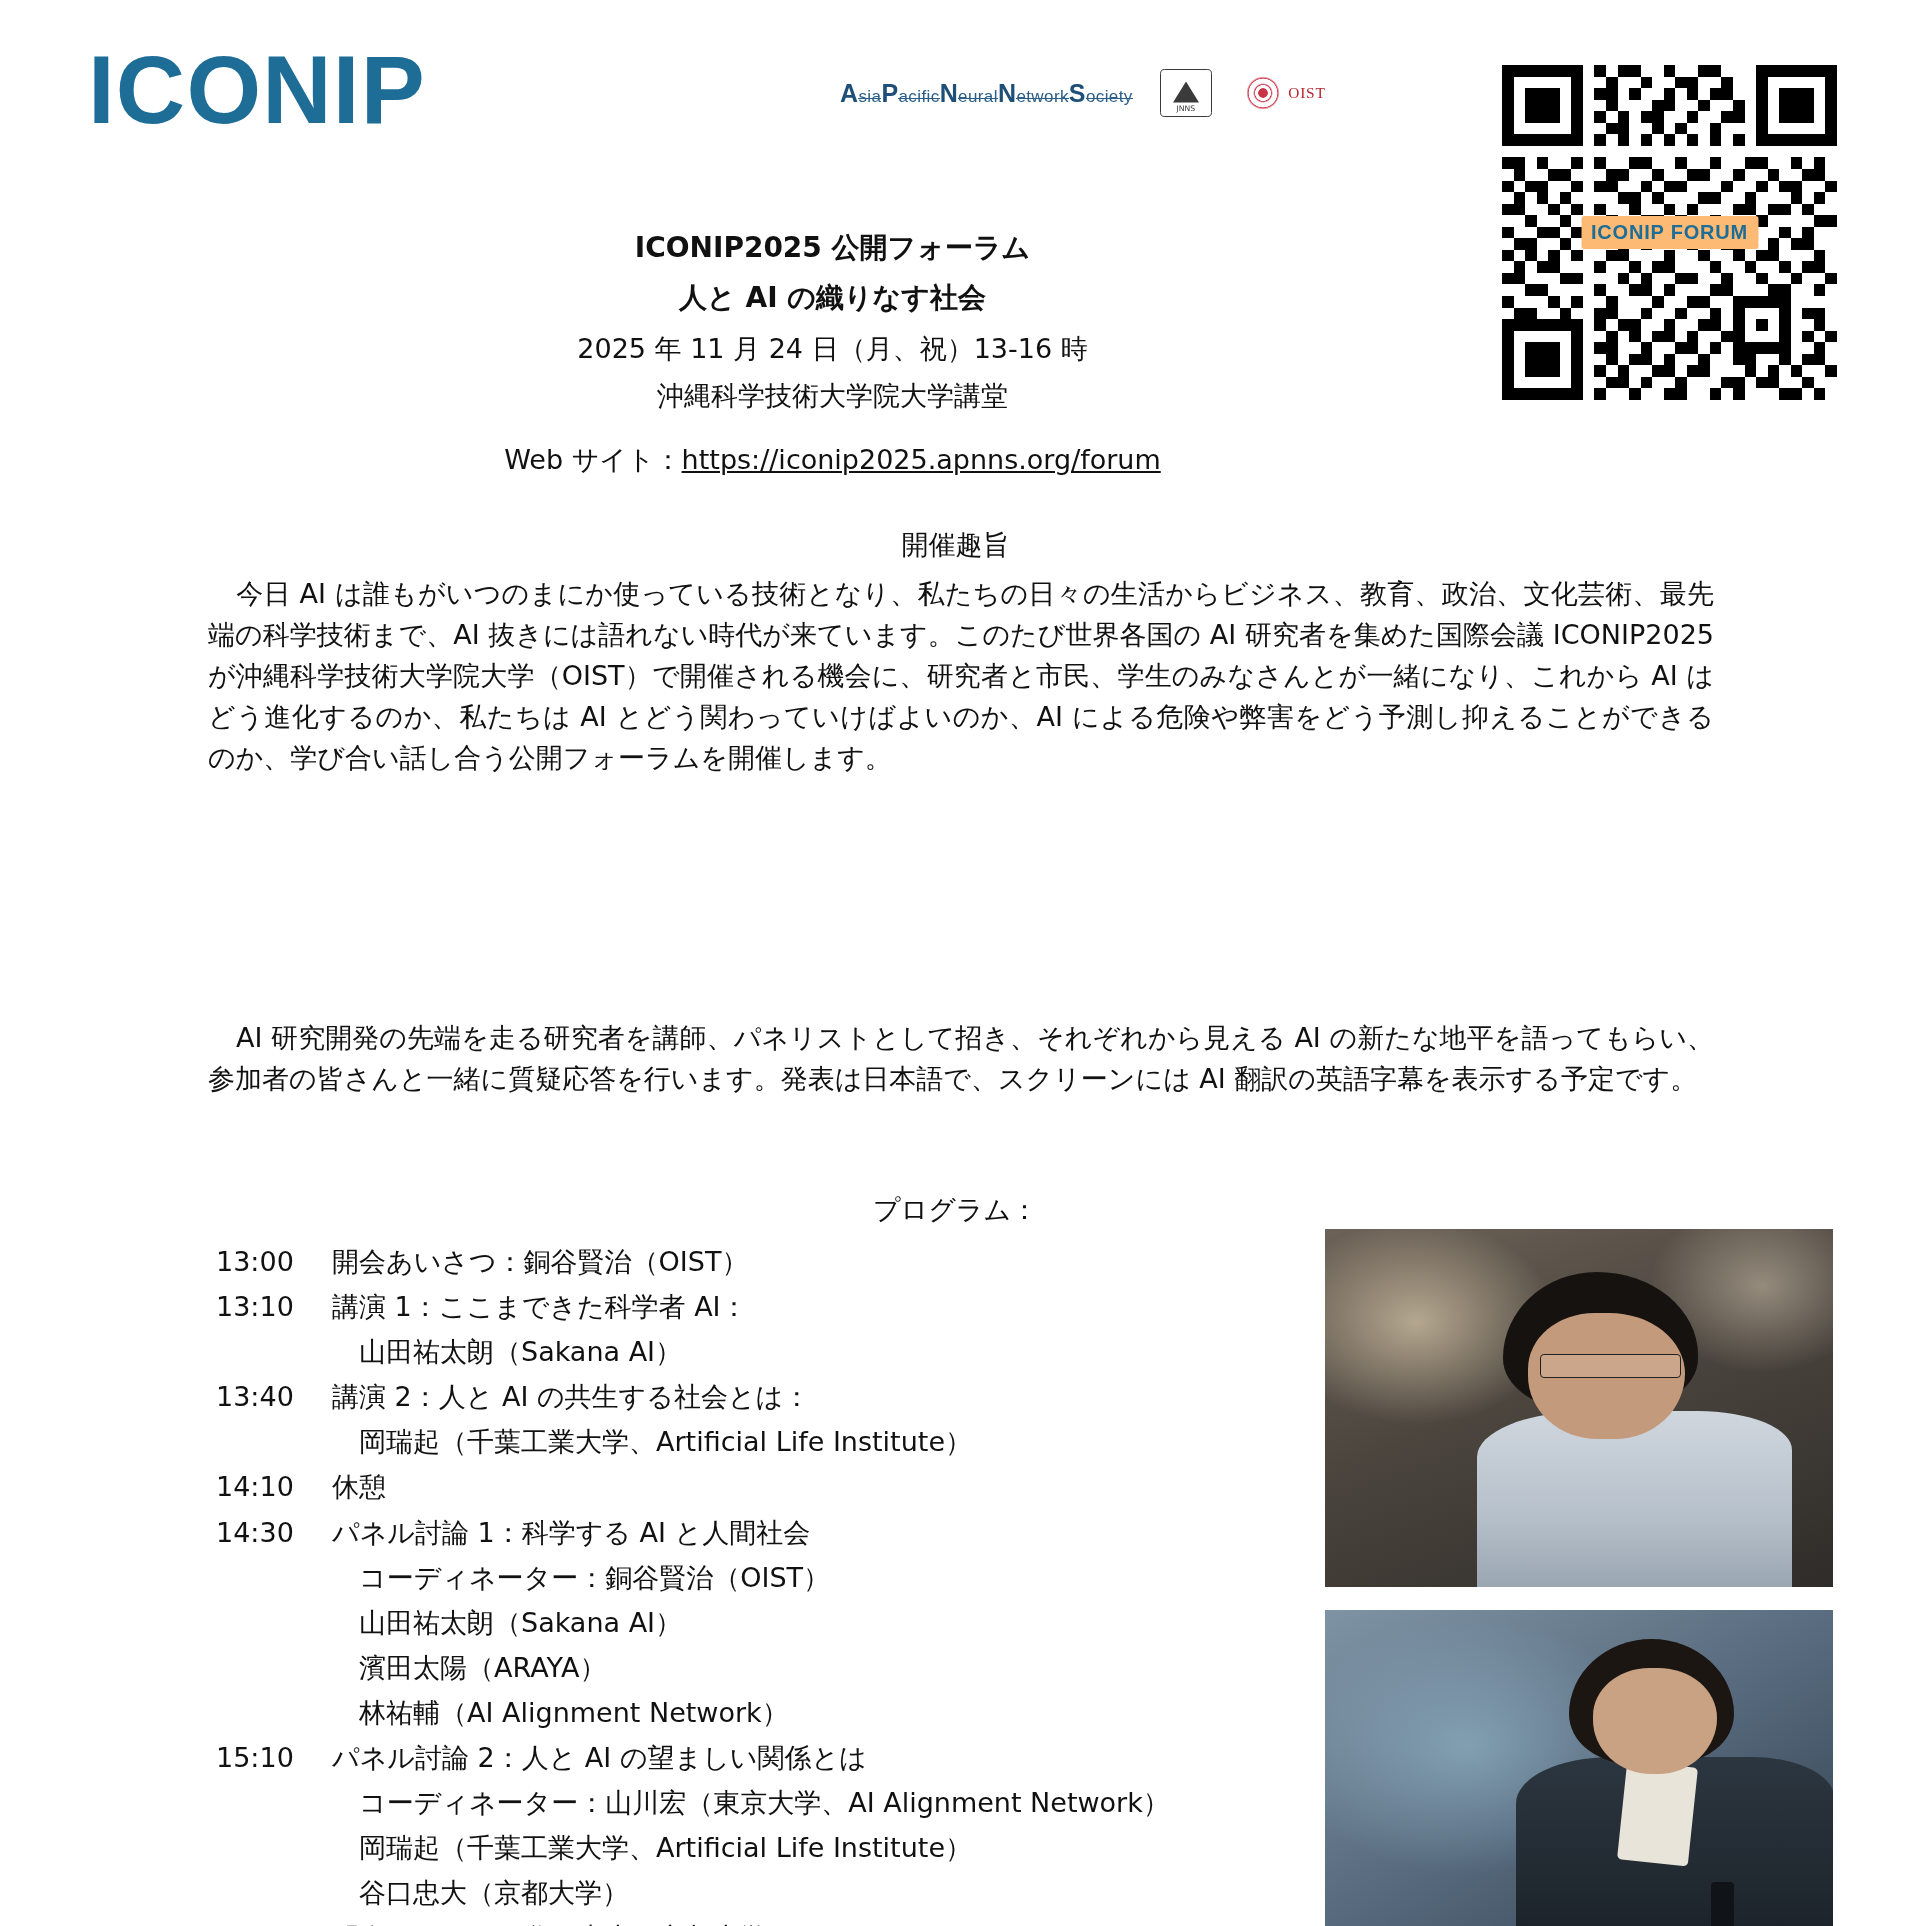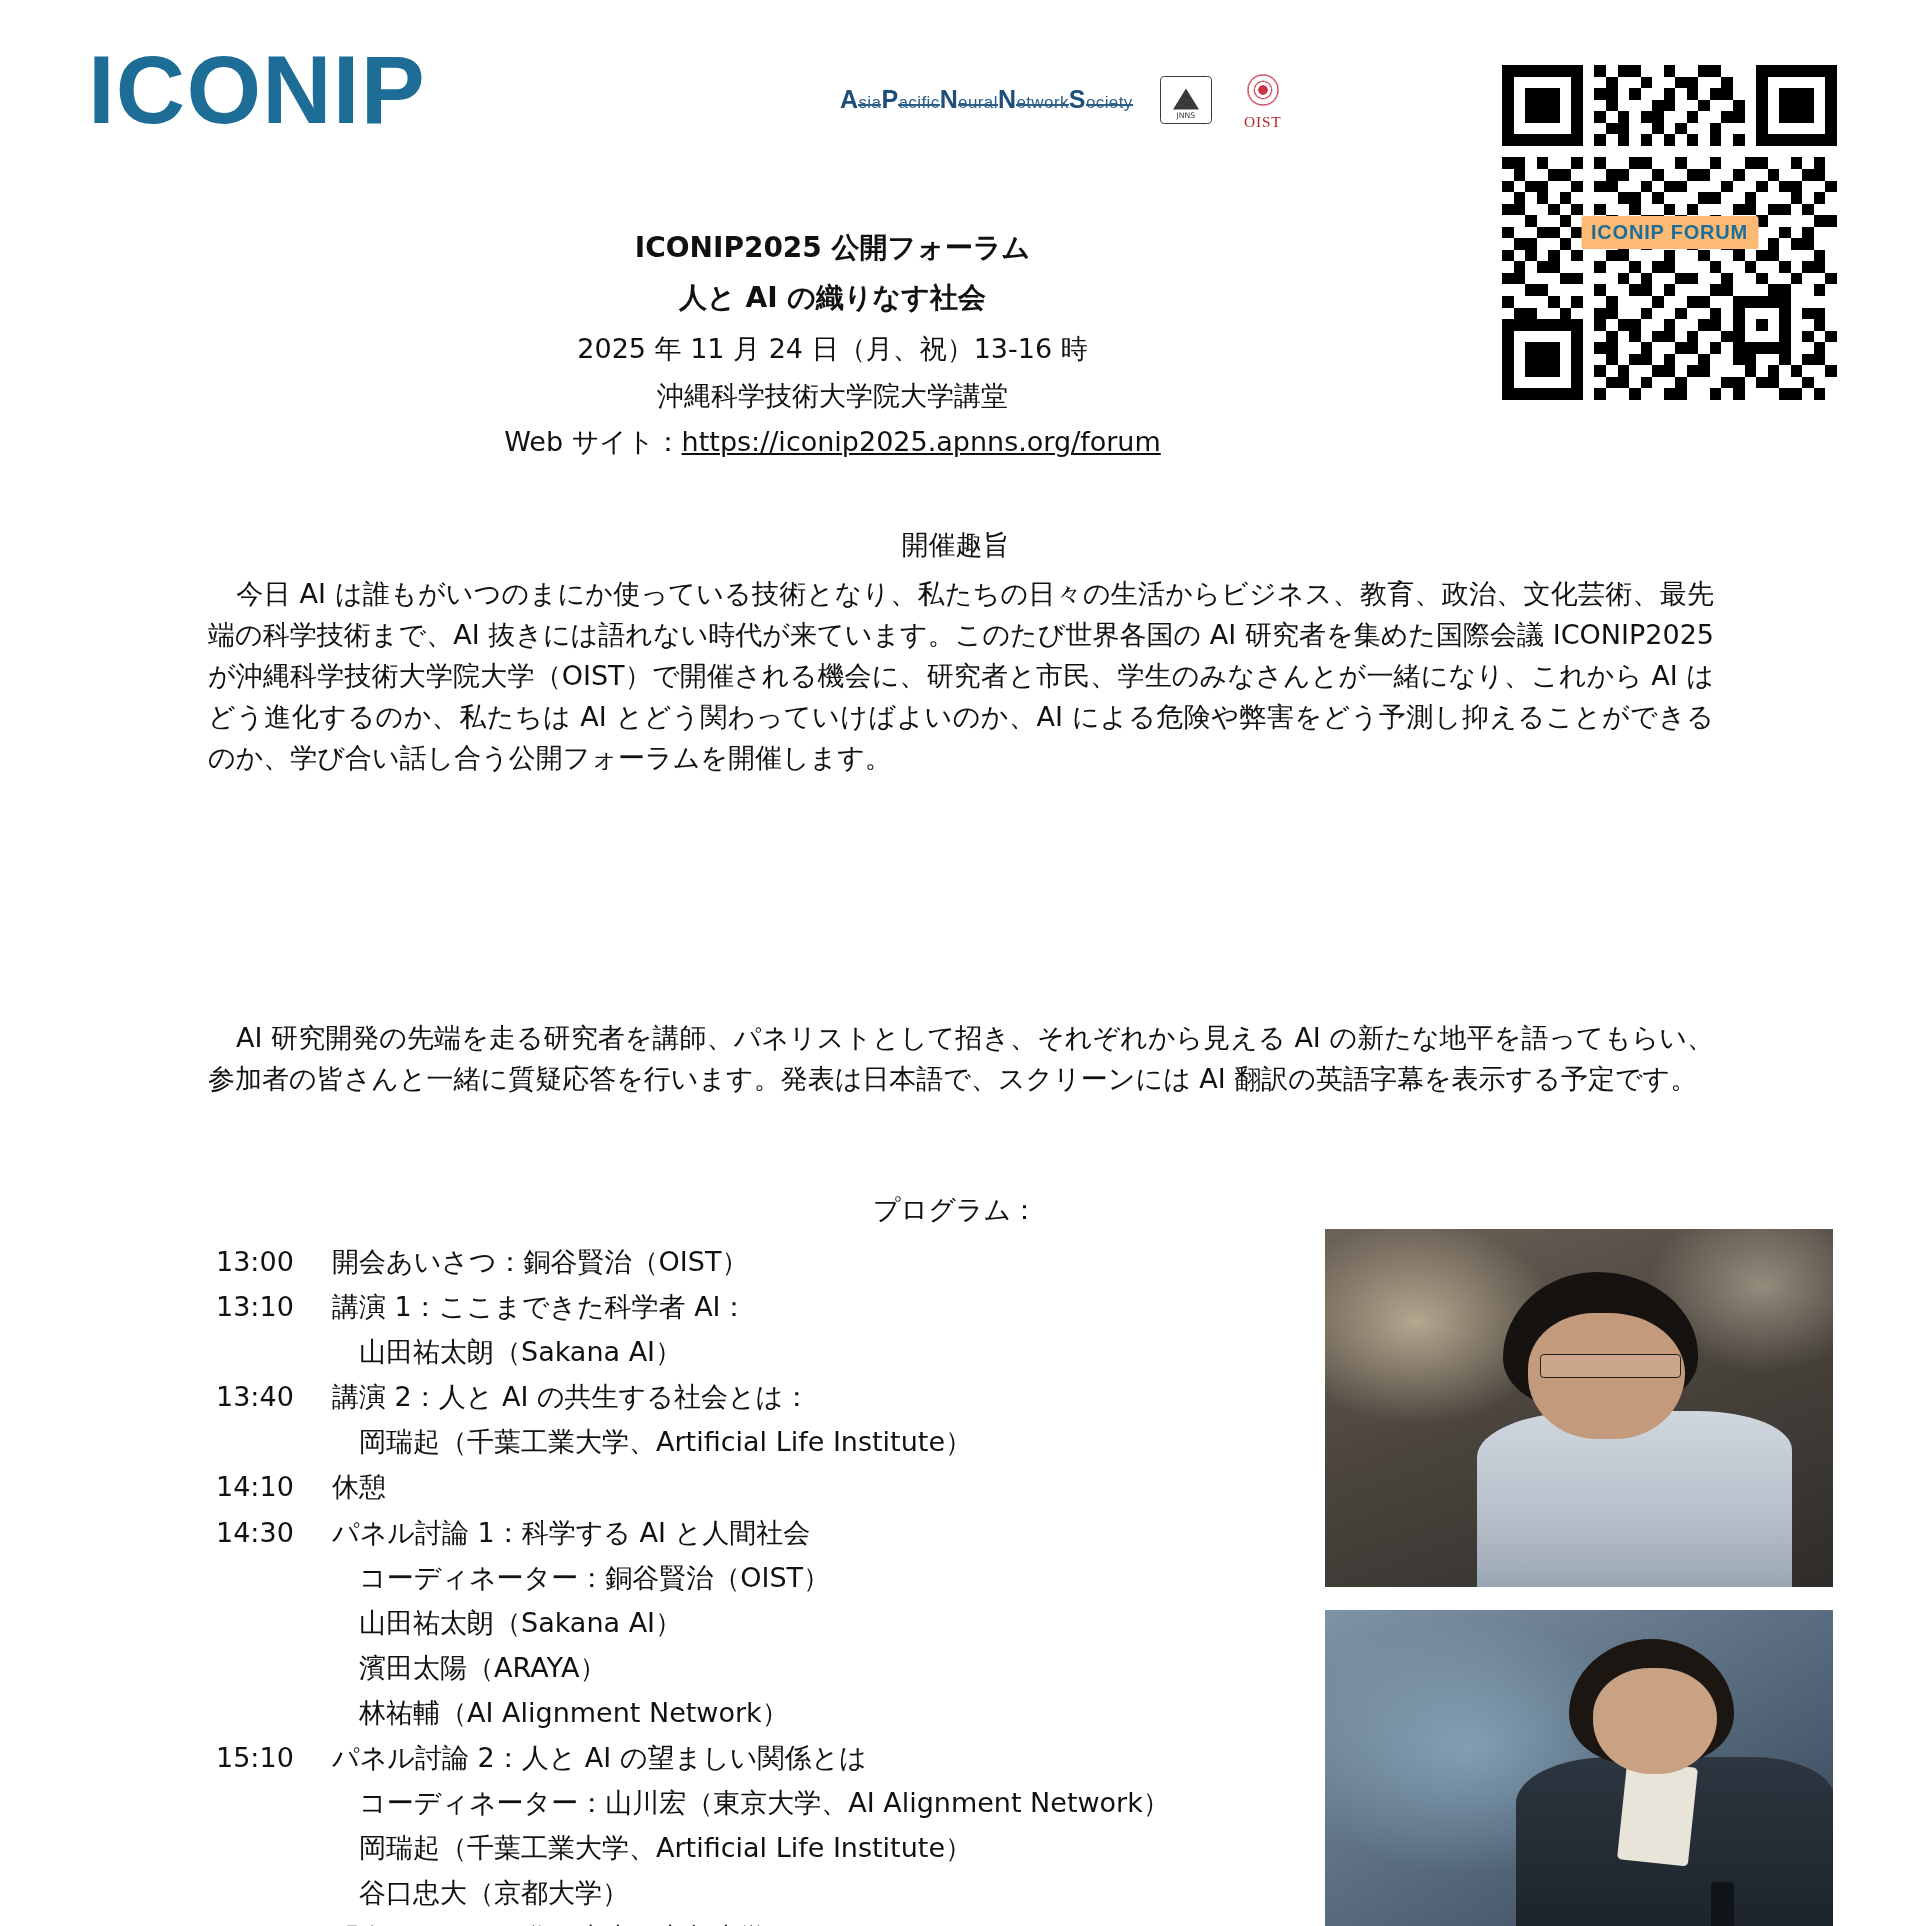--- a/index.html
+++ b/index.html
@@ -98,21 +98,21 @@
   }
   .jnns .txt {
     position: absolute;
     left: 0; right: 0; bottom: 3.1px;
     text-align: center;
     font-size: 7.7px;
     color: #3a3a3a;
   }
   .oist-logo {
     display: flex;
-    flex-direction: column;
+    flex-direction: row;
     align-items: center;
     gap: 1.5px;
   }
   .oist-mark {
     width: 48px; height: 42px;
     border-radius: 50%;
     background:
       radial-gradient(circle at 50% 50%, rgba(200,40,60,0) 24%, rgba(200,40,60,.95) 26%, rgba(200,40,60,0) 31%),
       radial-gradient(circle at 50% 50%, rgba(200,40,60,0) 44%, rgba(200,40,60,.9) 46%, rgba(200,40,60,0) 52%),
       radial-gradient(circle at 50% 50%, rgba(200,40,60,.95) 0 14%, rgba(200,40,60,0) 16%);
@@ -167,21 +167,21 @@
     font-size: 28px;
     font-weight: 700;
     margin-bottom: 14px;
   }
   .title-date {
     font-size: 27px;
     margin-bottom: 10.8px;
   }
   .title-venue {
     font-size: 27px;
-    margin-bottom: 10px;
+    margin-bottom: 28px;
   }
   .title-web {
     font-size: 27px;
   }
   .title-web .url {
     text-decoration: underline;
   }
 
   
   .sec-head {

